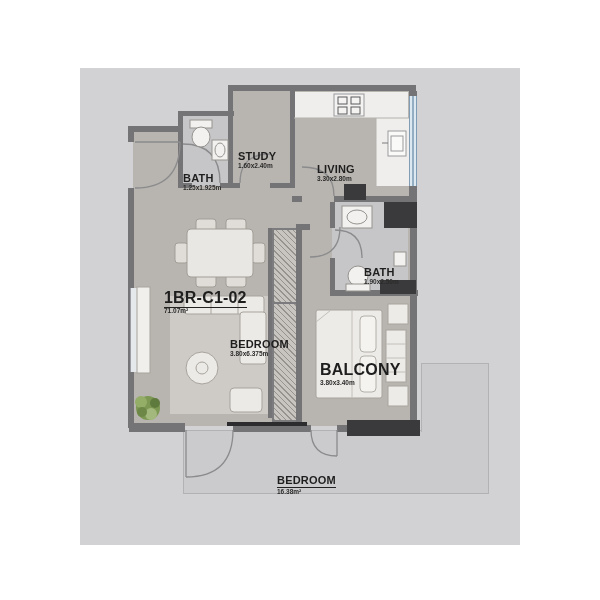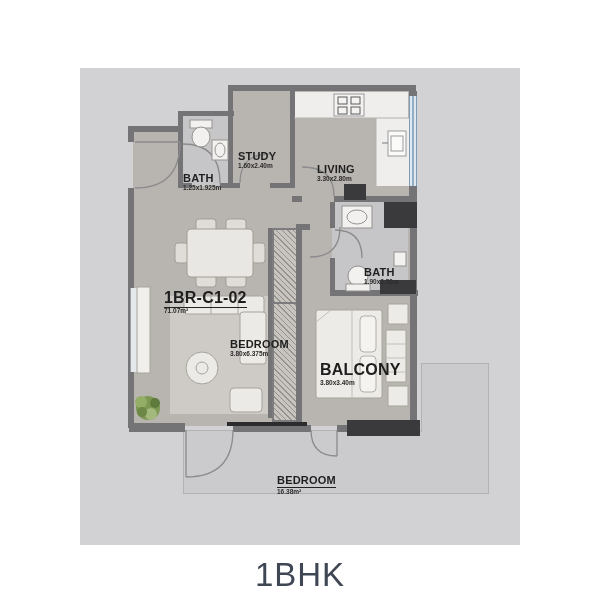--- a/index.html
+++ b/index.html
@@ -228,15 +228,14 @@
   <div class="room-label" style="left:320px;top:338px">
     <span class="room-name big">BALCONY</span>
     <span class="room-dims">3.80x3.40m</span>
   </div>
 
   <div class="room-label" style="left:277px;top:451px">
     <span class="room-name"><span class="u-line">BEDROOM</span></span>
     <span class="room-dims" style="margin-top:2px">16.38m²</span>
   </div>
 
-  <div class="plan-title">1BHK</div>
 
 </div>
 
 </body></html>

